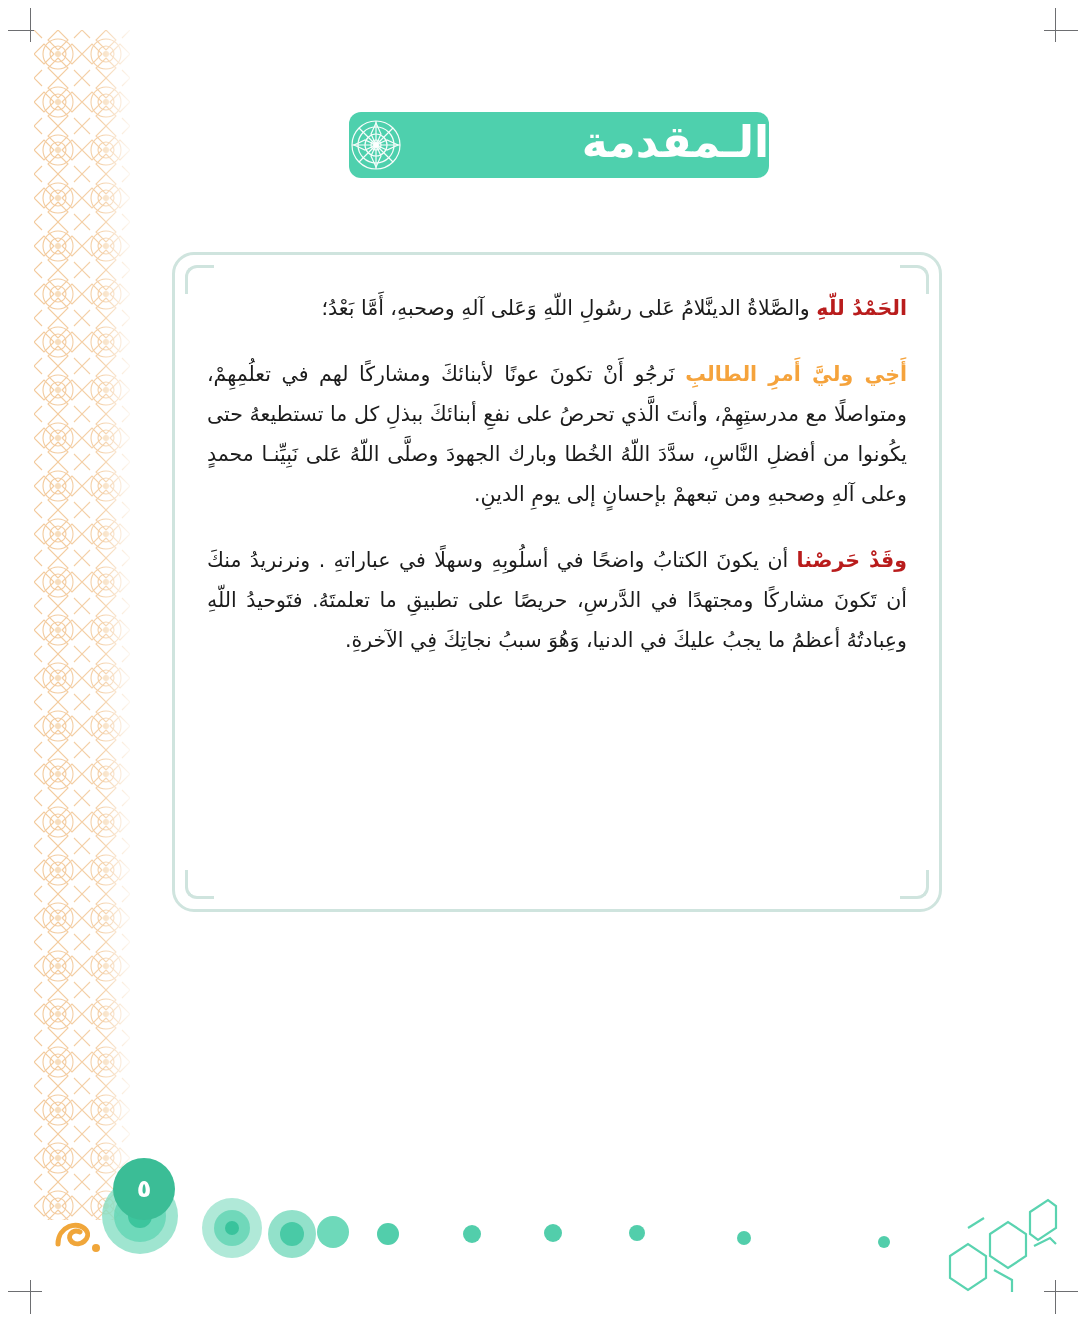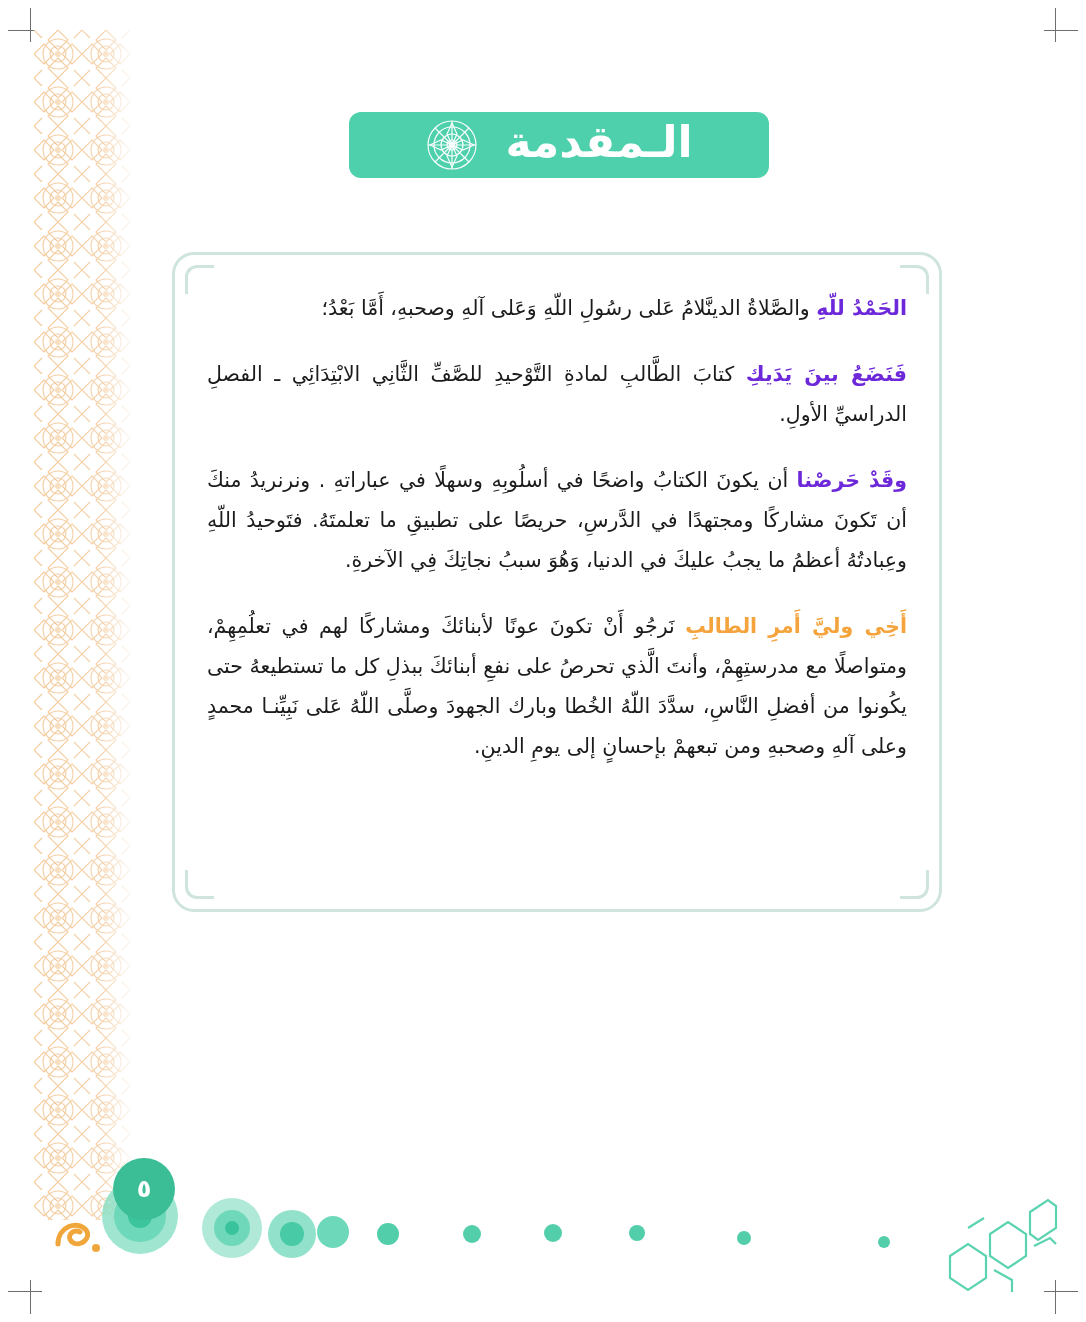--- a/index.html
+++ b/index.html
@@ -47,21 +47,21 @@
   .header-banner {
     position: absolute;
     top: 112px;
     left: 349px;
     width: 420px;
     height: 66px;
     background: #4ed0ad;
     border-radius: 12px;
     display: flex;
     align-items: center;
-    justify-content: center;
+    justify-content: space-between;
     gap: 26px;
     direction: rtl;
   }
   .header-title {
     color: #ffffff;
     font-size: 44px;
     font-weight: bold;
     letter-spacing: 1px;
     line-height: 1;
     padding-bottom: 6px;
@@ -108,21 +108,21 @@
   .para {
     font-size: 20.5px;
     line-height: 1.95;
     margin: 0 0 26px 0;
     color: #1b1b1b;
     text-align: justify;
     text-justify: inter-word;
   }
   .para:last-child { margin-bottom: 0; }
   .lead {
-    color: #6d28d9;
+    color: #b91c1c;
     font-weight: bold;
   }
   .lead.orange {
     color: #f5a33c;
   }
 
   
   .footer {
     position: absolute;
     left: 0;
@@ -233,30 +233,27 @@
   <div class="frame-corner fc-tl"></div>
   <div class="frame-corner fc-br"></div>
   <div class="frame-corner fc-bl"></div>
 
   <div class="content-body">
 
     <p class="para">
       <span class="lead">الحَمْدُ للّهِ</span><span> والصَّلاةُ الدينَّلامُ عَلى رسُولِ اللّهِ وَعَلى آلهِ وصحبهِ، أَمَّا بَعْدُ؛</span>
     </p>
 
+
     <p class="para">
-      <span class="lead">فَنَضَعُ بينَ يَدَيكِ</span><span> كتابَ الطَّالبِ لمادةِ التَّوْحيدِ للصَّفِّ الثَّانِي الابْتِدَائِي ـ الفصلِ الدراسيِّ الأولِ.</span>
+      <span class="lead orange">أَخِي وليَّ أَمرِ الطالبِ</span><span> نَرجُو أَنْ تكونَ عونًا لأبنائكَ ومشاركًا لهم في تعلُمِهِمْ، ومتواصلًا مع مدرستِهِمْ، وأنتَ الَّذي تحرصُ على نفعِ أبنائكَ ببذلِ كل ما تستطيعهُ حتى يكُونوا من أفضلِ النَّاسِ، سدَّدَ اللّهُ الخُطا وبارك الجهودَ وصلَّى اللّهُ عَلى نَبِيِّنـا محمدٍ وعلى آلهِ وصحبهِ ومن تبعهمْ بإحسانٍ إلى يومِ الدينِ.</span>
     </p>
 
     <p class="para">
       <span class="lead">وقَدْ حَرصْنا</span><span> أن يكونَ الكتابُ واضحًا في أسلُوبِهِ وسهلًا في عباراتهِ . ونرنريدُ منكَ أن تَكونَ مشاركًا ومجتهدًا في الدَّرسِ، حريصًا على تطبيقِ ما تعلمتَهُ. فتَوحيدُ اللّهِ وعِبادتُهُ أعظمُ ما يجبُ عليكَ في الدنيا، وَهُوَ سببُ نجاتِكَ فِي الآخرةِ.</span>
-    </p>
-
-    <p class="para">
-      <span class="lead orange">أَخِي وليَّ أَمرِ الطالبِ</span><span> نَرجُو أَنْ تكونَ عونًا لأبنائكَ ومشاركًا لهم في تعلُمِهِمْ، ومتواصلًا مع مدرستِهِمْ، وأنتَ الَّذي تحرصُ على نفعِ أبنائكَ ببذلِ كل ما تستطيعهُ حتى يكُونوا من أفضلِ النَّاسِ، سدَّدَ اللّهُ الخُطا وبارك الجهودَ وصلَّى اللّهُ عَلى نَبِيِّنـا محمدٍ وعلى آلهِ وصحبهِ ومن تبعهمْ بإحسانٍ إلى يومِ الدينِ.</span>
     </p>
 
   </div>
 </div>
 
 <div class="footer">
 
   <svg class="footer-dots" viewBox="0 0 1086 110" preserveAspectRatio="none">
     <g fill="none" stroke="#46c7a2" stroke-width="1">
       <g transform="translate(140,60)">

